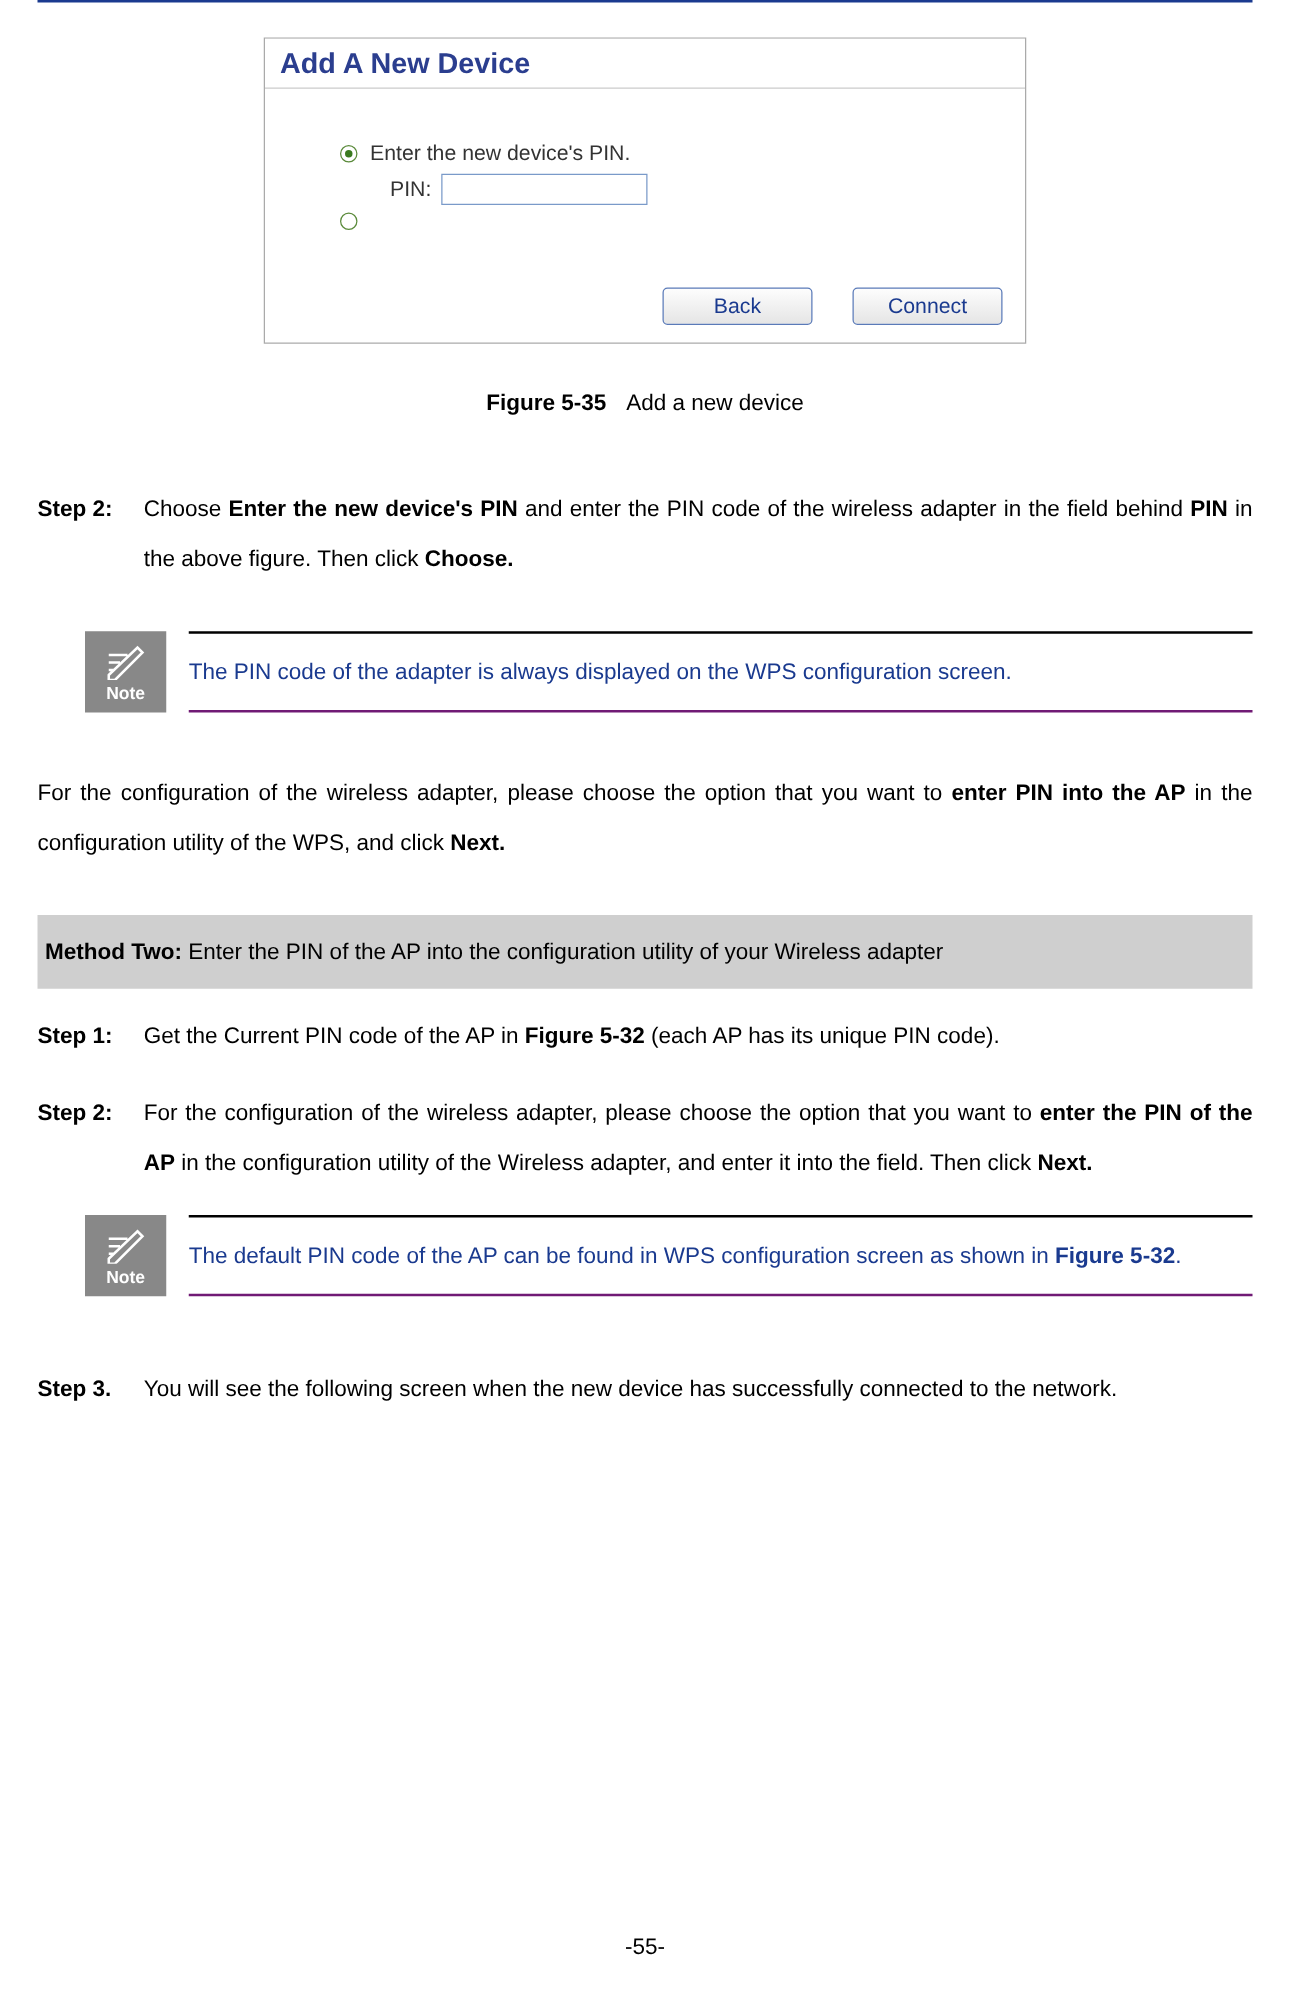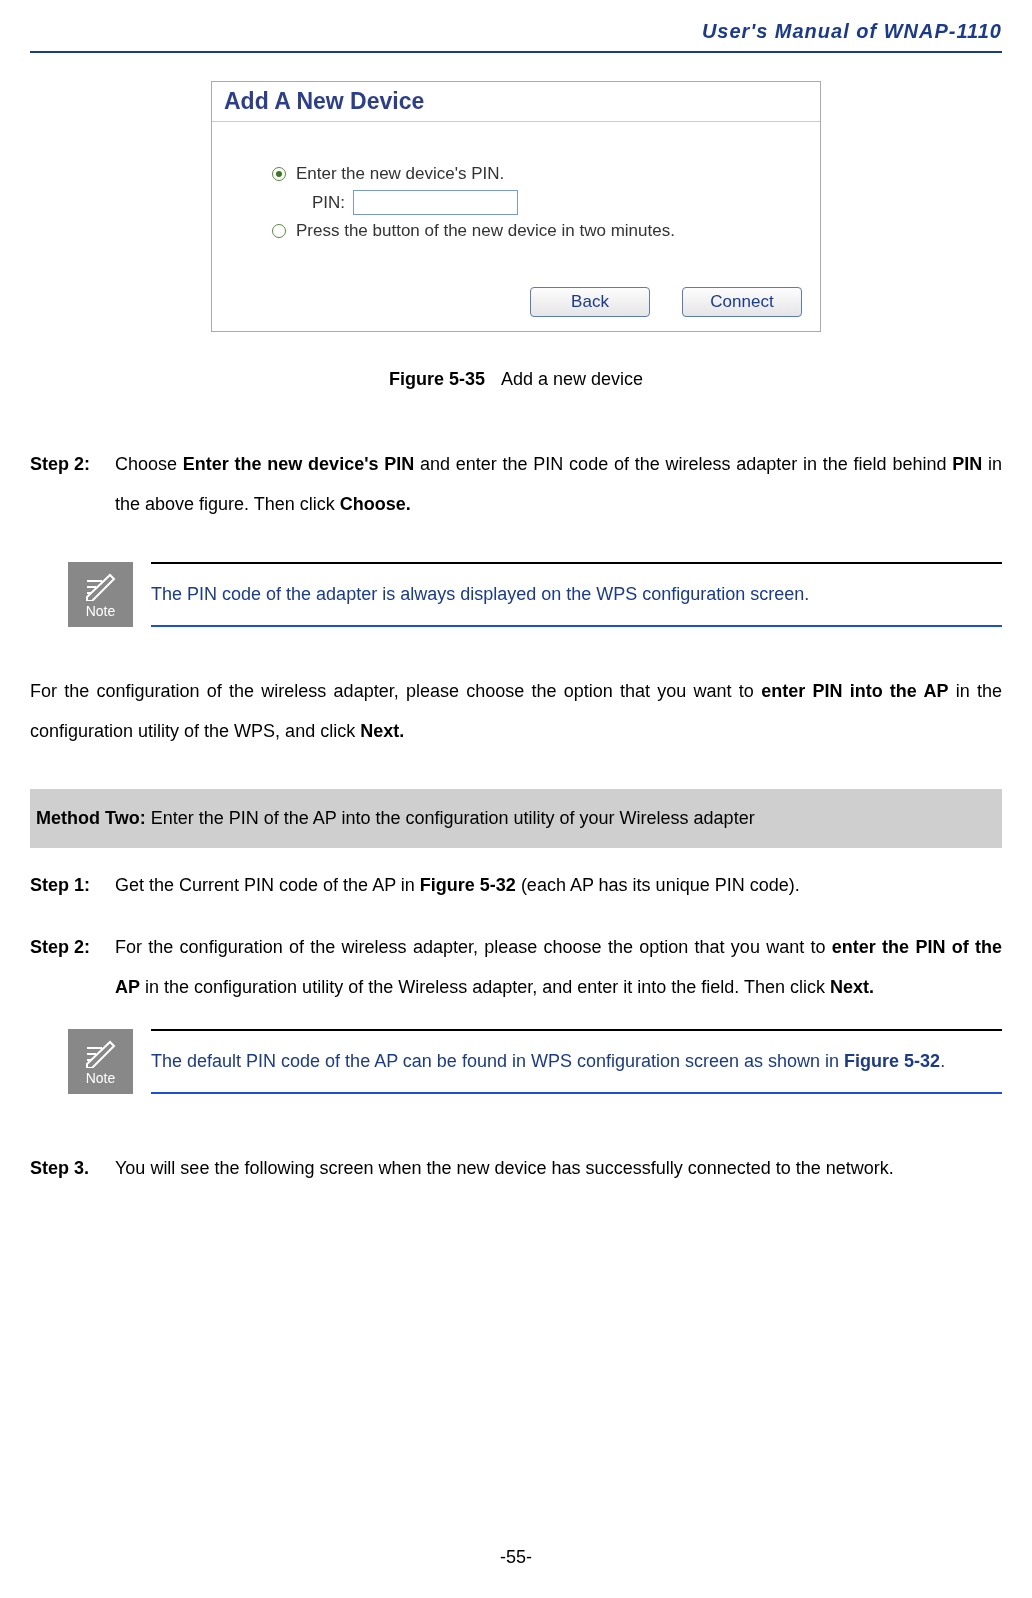--- a/index.html
+++ b/index.html
@@ -130,29 +130,30 @@
   .note-icon {
     flex: 0 0 65px;
     height: 65px;
     background: #888;
     color: #fff;
     display: flex;
     flex-direction: column;
     align-items: center;
     justify-content: center;
     margin-right: 18px;
+    font-weight: bold;
   }
   .note-icon svg { width: 34px; height: 30px; }
   .note-icon-label { font-size: 14px; margin-top: 2px;}
   .note-text-wrap {
     flex: 1;
     display: flex;
     align-items: center;
     border-top: 2px solid #000;
-    border-bottom: 2px solid #1d4ed8;
+    border-bottom: 2px solid #701a75;
     padding: 14px 0;
     min-height: 65px;
   }
   .note-text {
     color: #1a3a8f;
     font-size: 18px;
     line-height: 1.7;
   }
   .method-bar {
     background: #cfcfcf;
@@ -167,38 +168,36 @@
     left: 0; right: 0;
     text-align: center;
     font-size: 18px;
   }
   b { font-weight: bold; }
 </style>
 </head>
 <body>
 
 <div class="page">
-  <div class="header-title">User's  Manual  of  WNAP-1110</div>
   <hr class="header-rule">
 
   <div class="dialog-wrap">
     <div class="dialog">
       <div class="dialog-title">Add A New Device</div>
       <div class="dialog-body">
         <div class="radio-row">
           <span class="radio selected"></span>
           <span>Enter the new device's PIN.</span>
         </div>
         <div class="pin-row">
           <span class="pin-label">PIN:</span>
           <input class="pin-input" type="text" value="" style="">
         </div>
         <div class="radio-row">
           <span class="radio"></span>
-          <span>Press the button of the new device in two minutes.</span>
         </div>
       </div>
       <div class="dialog-actions">
         <button class="btn">Back</button>
         <button class="btn">Connect</button>
       </div>
     </div>
   </div>
 
   <div class="figure-caption">

